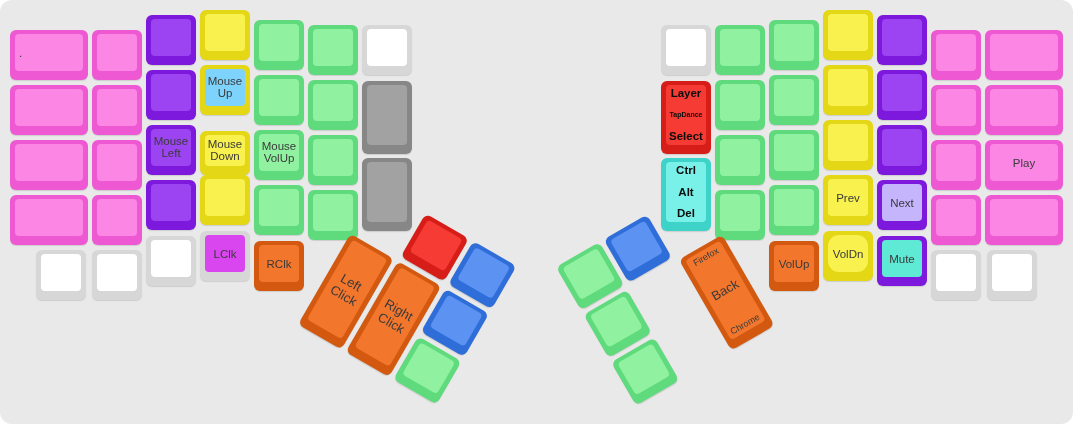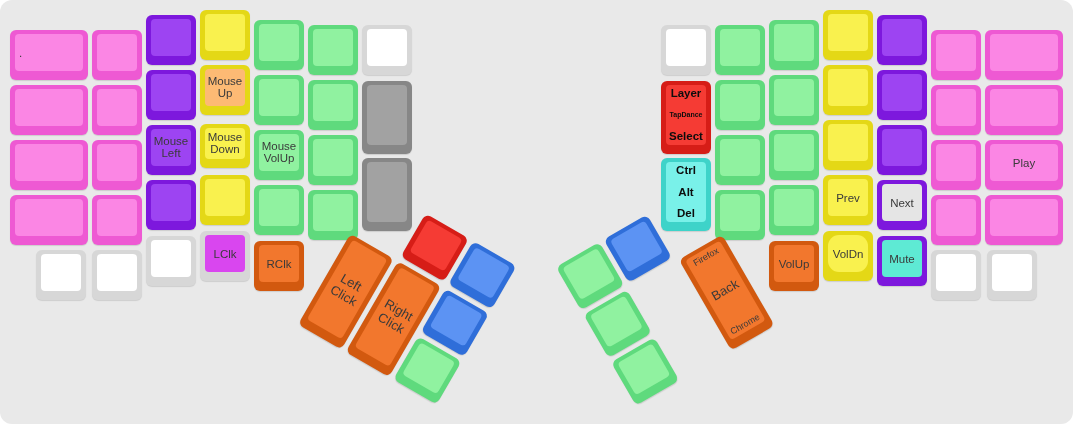--- a/index.html
+++ b/index.html
@@ -69,25 +69,25 @@
       <div class="key" style="left: 146px; top: 180px; width: 50px; height: 50px; background: rgb(125, 24, 221);">
         <div class="cap" style="background: rgb(157, 68, 242);"></div>
       </div>
       <div class="key" style="left: 146px; top: 236px; width: 50px; height: 50px; background: rgb(215, 215, 215);">
         <div class="cap" style="background: rgb(255, 255, 255);"></div>
       </div>
       <div class="key" style="left: 200px; top: 10px; width: 50px; height: 50px; background: rgb(228, 216, 22);">
         <div class="cap" style="background: rgb(249, 241, 78);"></div>
       </div>
       <div class="key" style="left: 200px; top: 65px; width: 50px; height: 50px; background: rgb(228, 216, 22);">
-        <div class="cap" style="background: #fdba74;">
+        <div class="cap" style="background: #7dd3fc;">
           <span class="lbl p-c">Mouse Up</span>
         </div>
       </div>
-      <div class="key" style="left: 200px; top: 124px; width: 50px; height: 44px; background: rgb(228, 216, 22);">
+      <div class="key" style="left: 200px; top: 131px; width: 50px; height: 44px; background: rgb(228, 216, 22);">
         <div class="cap" style="background: rgb(249, 241, 78);">
           <span class="lbl p-c">Mouse Down</span>
         </div>
       </div>
       <div class="key" style="left: 200px; top: 175px; width: 50px; height: 50px; background: rgb(228, 216, 22);">
         <div class="cap" style="background: rgb(249, 241, 78);"></div>
       </div>
       <div class="key" style="left: 200px; top: 231px; width: 50px; height: 50px; background: rgb(215, 215, 215);">
         <div class="cap" style="background: #d946ef;">
           <span class="lbl p-c">LClk</span>
@@ -201,21 +201,21 @@
       <div class="key" style="left: 877px; top: 15px; width: 50px; height: 50px; background: rgb(125, 24, 221);">
         <div class="cap" style="background: rgb(157, 68, 242);"></div>
       </div>
       <div class="key" style="left: 877px; top: 70px; width: 50px; height: 50px; background: rgb(125, 24, 221);">
         <div class="cap" style="background: rgb(157, 68, 242);"></div>
       </div>
       <div class="key" style="left: 877px; top: 125px; width: 50px; height: 50px; background: rgb(125, 24, 221);">
         <div class="cap" style="background: rgb(157, 68, 242);"></div>
       </div>
       <div class="key" style="left: 877px; top: 180px; width: 50px; height: 50px; background: rgb(125, 24, 221);">
-        <div class="cap" style="background: #e5e5e5;">
+        <div class="cap" style="background: #c4b5fd;">
           <span class="lbl p-c">Next</span>
         </div>
       </div>
       <div class="key" style="left: 877px; top: 236px; width: 50px; height: 50px; background: rgb(125, 24, 221);">
         <div class="cap" style="background: #5eead4; text-decoration: underline;">
           <span class="lbl p-c">Mute</span>
         </div>
       </div>
       <div class="key" style="left: 931px; top: 30px; width: 50px; height: 50px; background: rgb(238, 89, 211);">
         <div class="cap" style="background: rgb(251, 134, 228);"></div>

